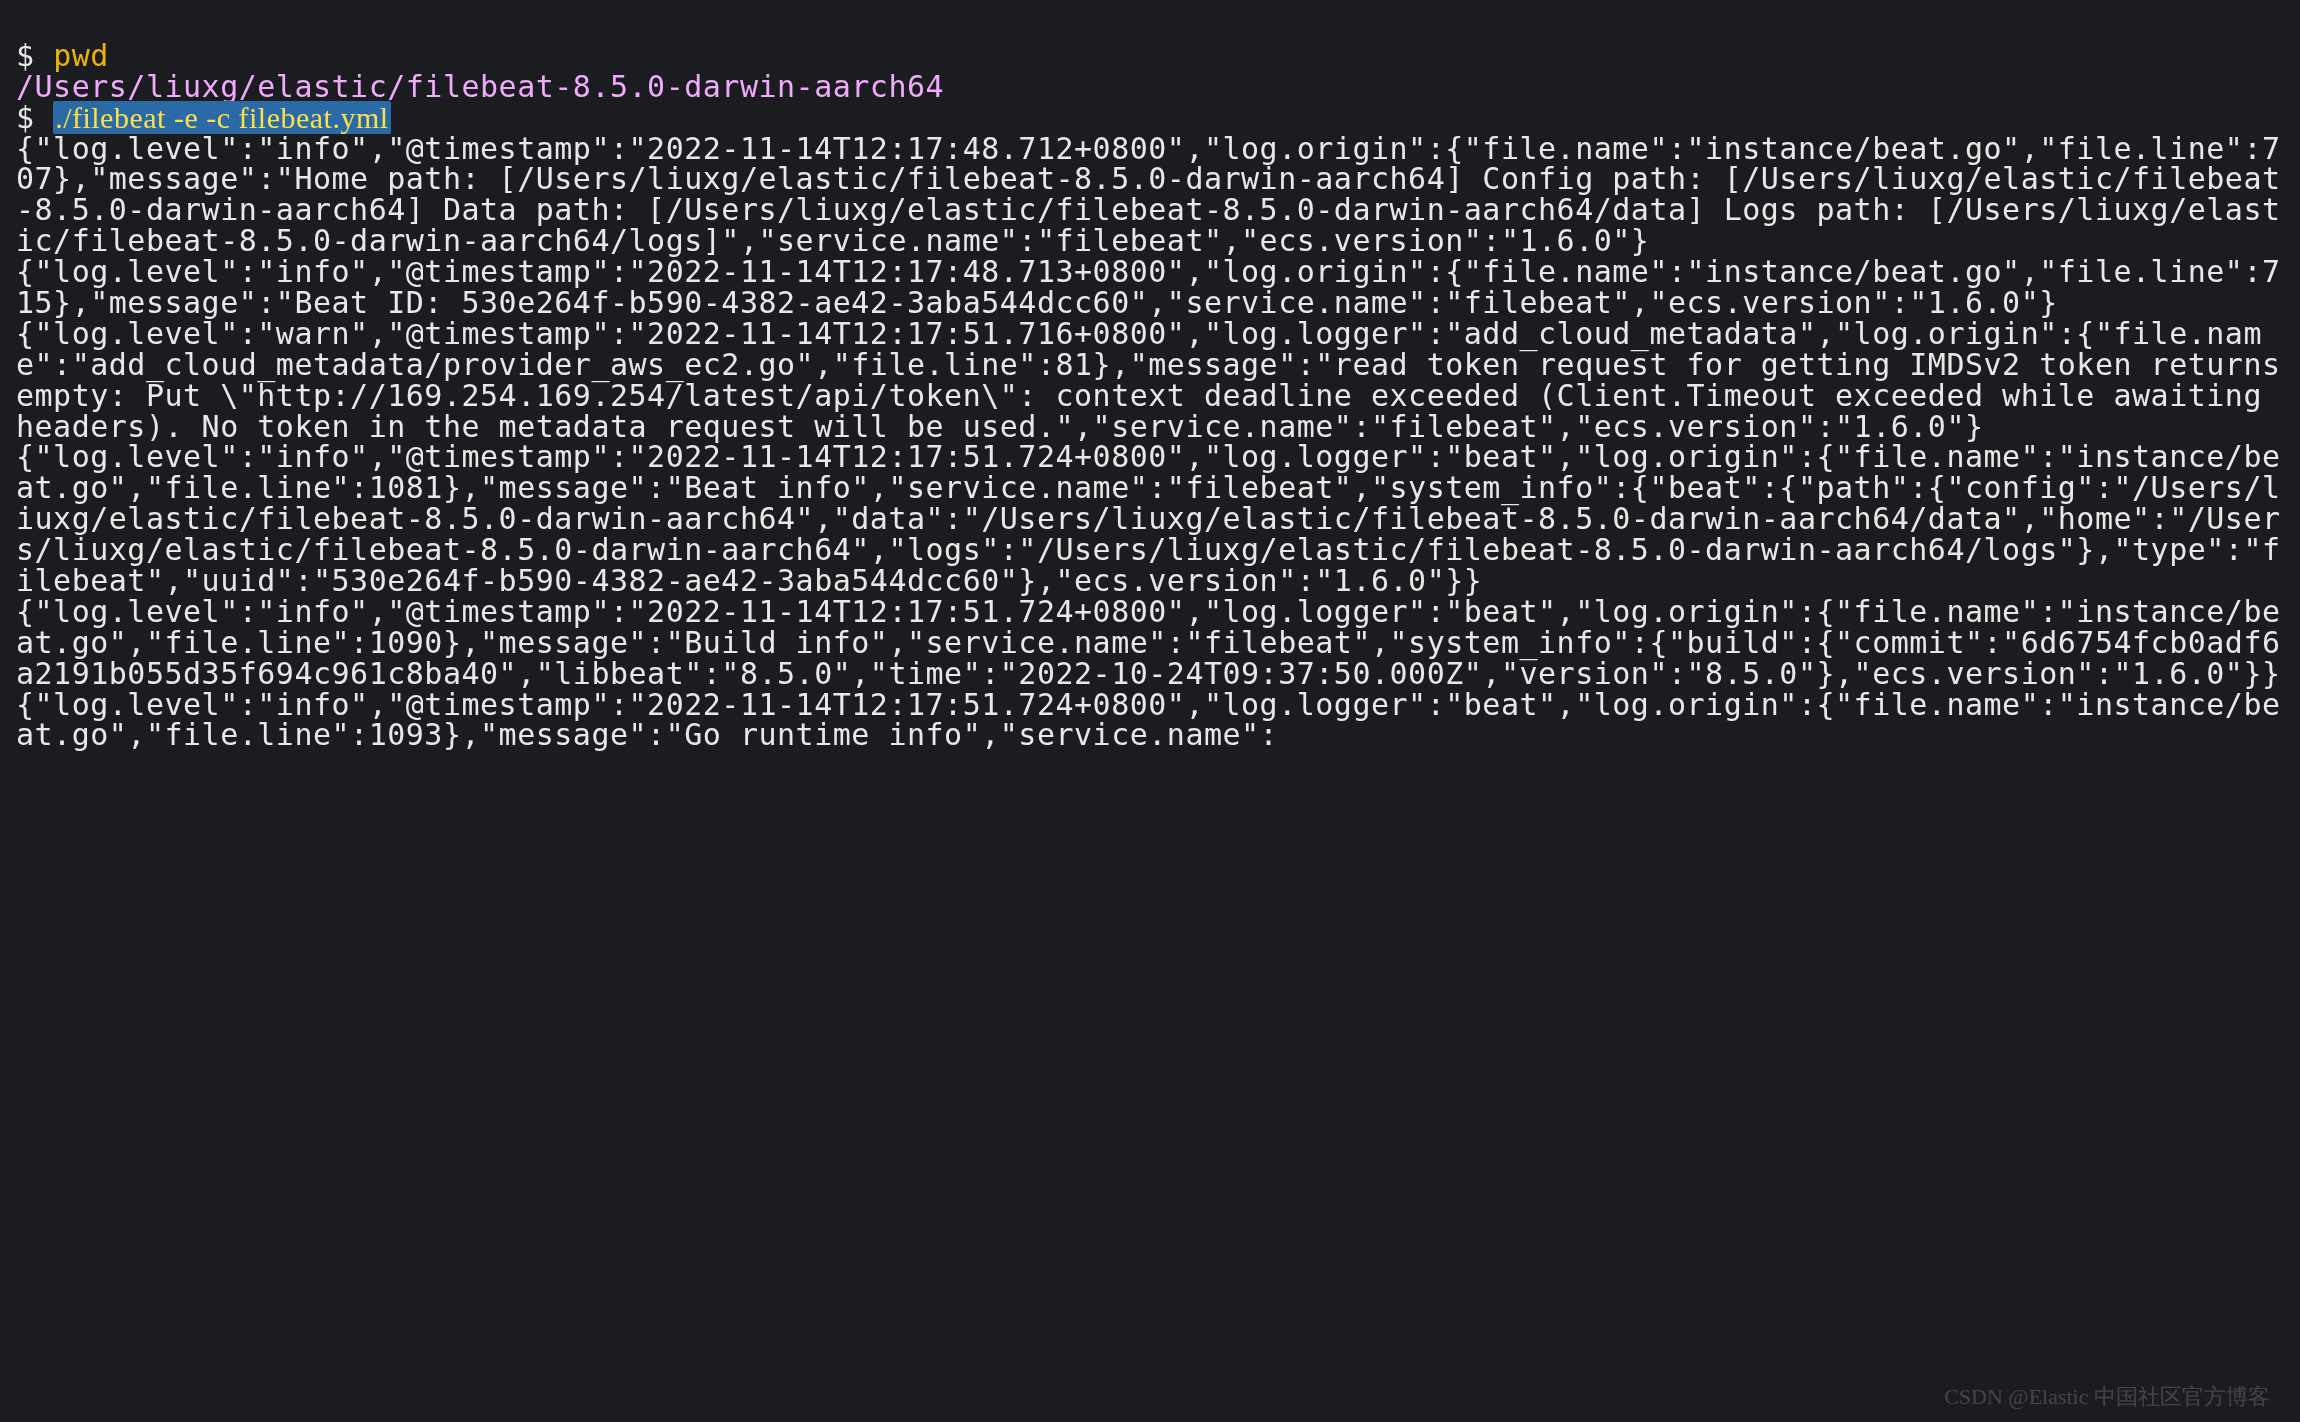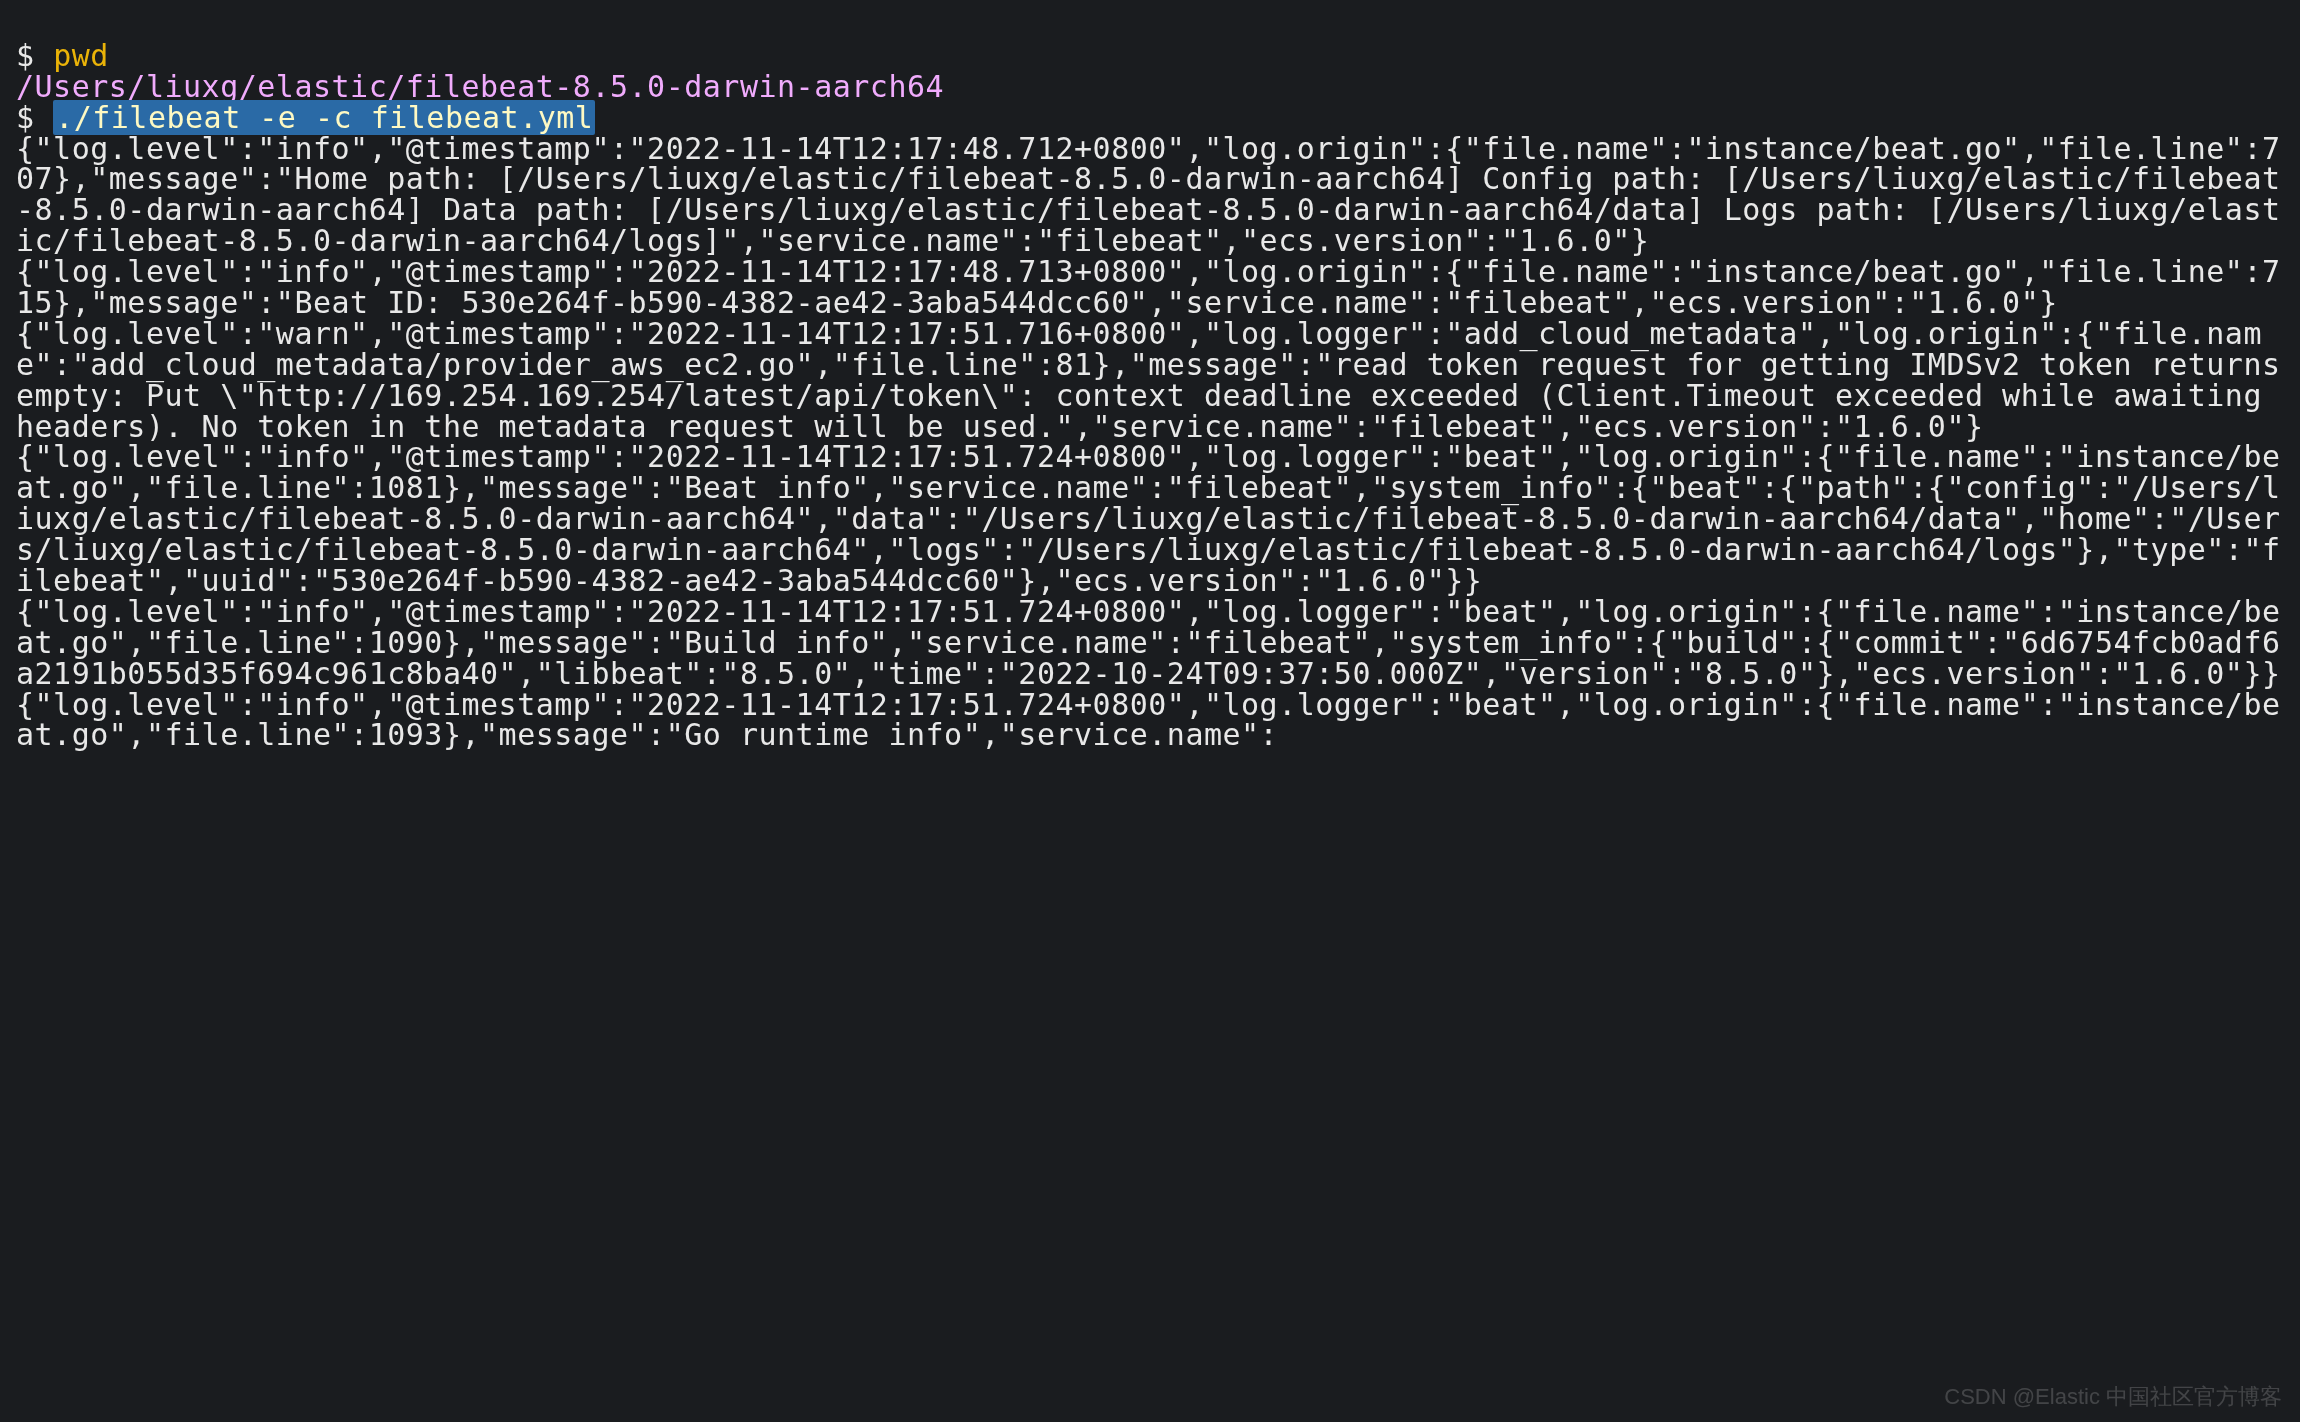--- a/index.html
+++ b/index.html
@@ -25,33 +25,34 @@
     color: #e8e8e8;
   }
   .cmd-pwd {
     color: #eab308;
   }
   .path-output {
     color: #f0abfc;
   }
   .cmd-highlight {
     background: #2a6aa6;
-    color: #fef9c3;
+    color: #fde047;
     border-radius: 2px;
     padding: 0 2px;
+    font-family: Liberation Serif, serif;
   }
   .log {
     color: #e8e8e8;
   }
   .watermark {
     position: absolute;
-    right: 18px;
+    right: 30px;
     bottom: 10px;
     color: rgba(255,255,255,0.18);
-    font-family: Liberation Sans, sans-serif;
+    font-family: Liberation Serif, serif;
     font-size: 22px;
     pointer-events: none;
   }
 </style>
 </head>
 <body>
 
 <div class="terminal">
 <span class="prompt-dollar">$</span> <span class="cmd-pwd">pwd</span>
 <span class="path-output">/Users/liuxg/elastic/filebeat-8.5.0-darwin-aarch64</span>

